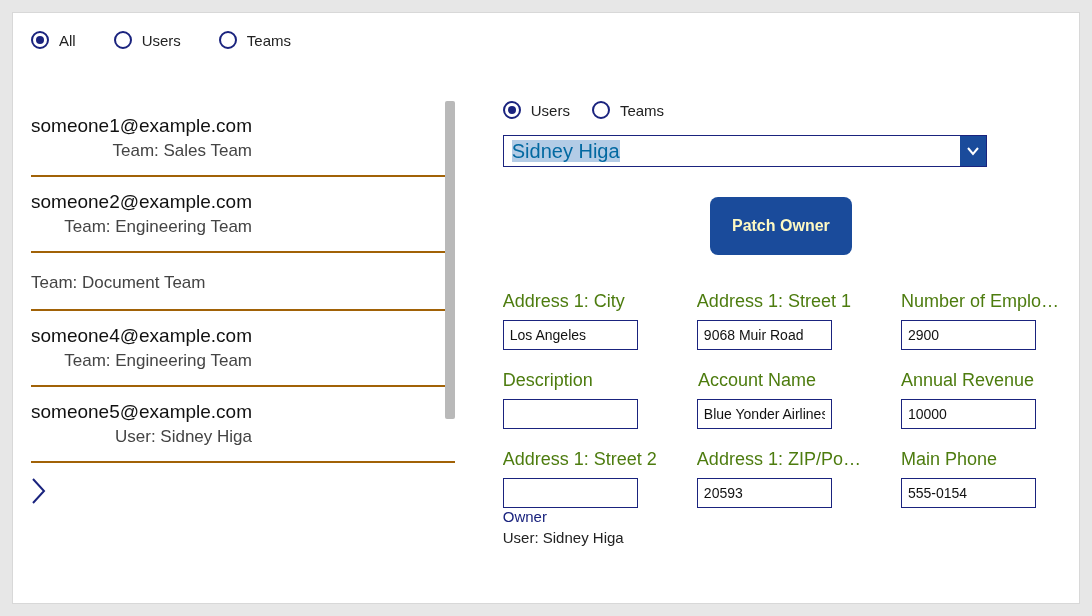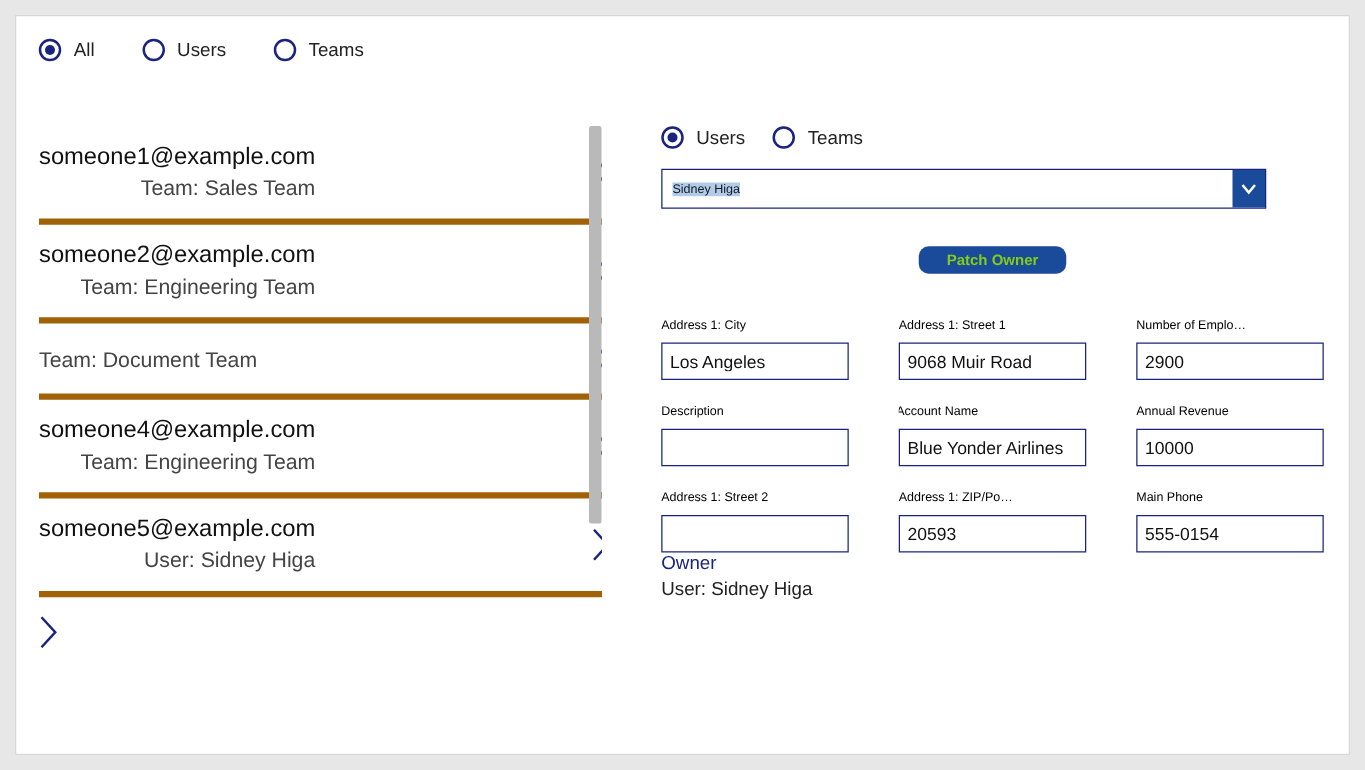--- a/index.html
+++ b/index.html
@@ -60,21 +60,21 @@
       height: 100%;
       overflow-y: hidden;
       position: relative;
     }
     .list-container {
       width: 464px;
       height: 100%;
       overflow: hidden;
     }
     .list-item {
-      border-bottom: 5px solid #a16207;
+      border-bottom: 2px solid #a16207;
       padding: 14px 6px 14px 0;
       display: flex;
       align-items: center;
       justify-content: space-between;
       cursor: pointer;
     }
     .list-item:first-child { border-top: none; }
     .list-content .email {
       font-size: 19px;
       color: #111;
@@ -112,22 +112,22 @@
       width: 484px;
       height: 32px;
       border: 1.5px solid #1a237e;
       display: flex;
       align-items: center;
       margin-bottom: 30px;
       cursor: pointer;
     }
     .dropdown-text {
       padding: 0 8px;
-      font-size: 10px;
-      color: #0f172a;
+      font-size: 20px;
+      color: #0369a1;
     }
     .dropdown-text .highlighted {
       background: #b3cce6;
     }
     .dropdown-arrow {
       position: absolute;
       right: 0;
       top: 0;
       width: 26px;
       height: 100%;
@@ -136,51 +136,51 @@
       align-items: center;
       justify-content: center;
     }
     .patch-btn-wrap {
       text-align: center;
       margin-bottom: 36px;
     }
     .patch-btn {
       display: inline-block;
       background: #1a4b9b;
-      color: #84cc16;
-      font-size: 12px;
+      color: #fef9c3;
+      font-size: 16px;
       font-weight: 600;
-      padding: 4px 22px;
+      padding: 20px 22px;
       border-radius: 8px;
       border: none;
       cursor: pointer;
     }
     .fields-grid {
       display: grid;
       grid-template-columns: repeat(3, 1fr);
       column-gap: 40px;
       row-gap: 20px;
     }
     .field { }
     .field-label {
-      font-size: 10px;
-      color: #000000;
+      font-size: 18px;
+      color: #4d7c0f;
       margin-bottom: 8px;
       white-space: nowrap;
       overflow: hidden;
       text-overflow: ellipsis;
     }
     .field-label.req::before {
       content: "*";
       color: #1a237e;
       margin-right: 6px;
       margin-left: -12px;
     }
     .field-input {
-      width: 150px;
+      width: 135px;
       height: 30px;
       border: 1.5px solid #1a237e;
       font-size: 14px;
       padding: 0 6px;
       font-family: inherit;
       color: #111;
     }
     .owner-block {
     }
     .owner-block .olabel {

